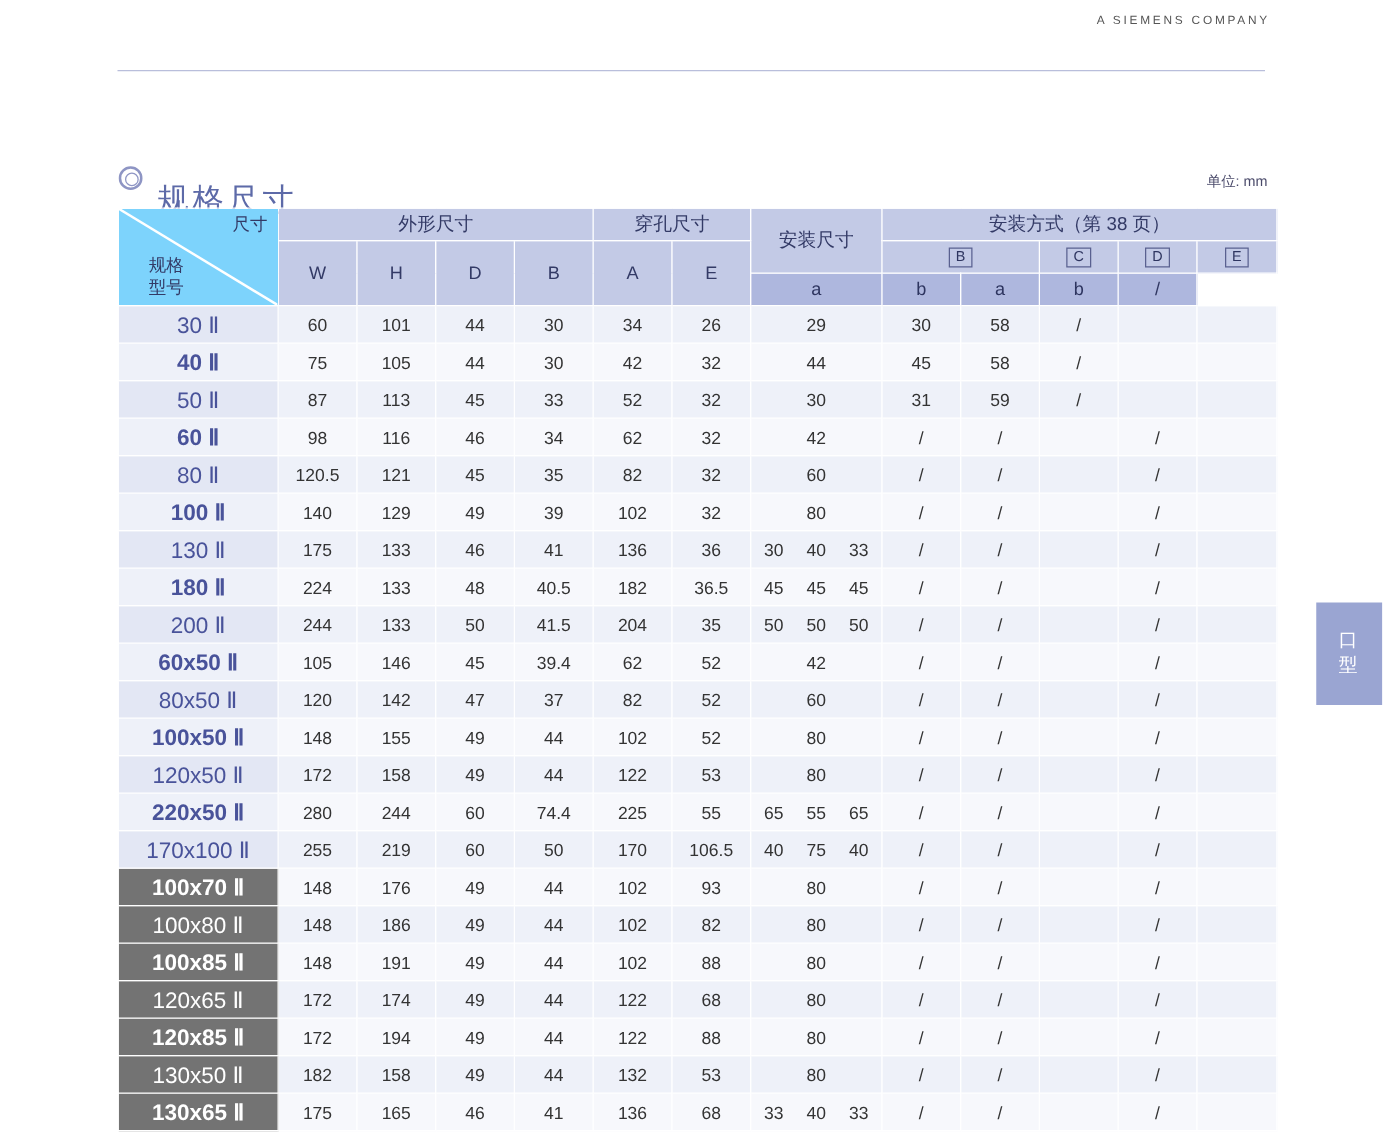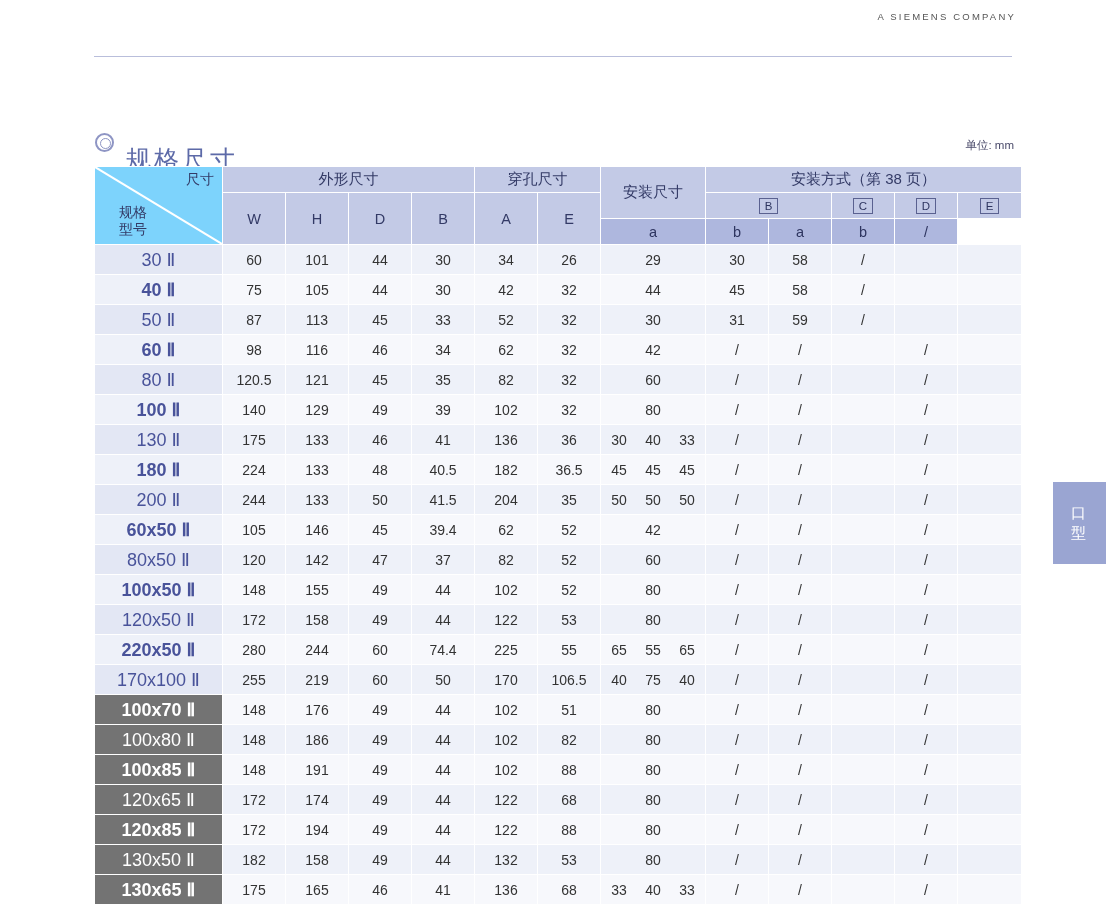--- a/index.html
+++ b/index.html
@@ -554,21 +554,21 @@
             <td class="val">/</td>
             <td class="val"></td>
           </tr>
           <tr class="r-even hl">
             <td class="model">100x70 Ⅱ</td>
             <td class="val">148</td>
             <td class="val">176</td>
             <td class="val">49</td>
             <td class="val">44</td>
             <td class="val">102</td>
-            <td class="val">51</td>
+            <td class="val">93</td>
             <td class="val">80</td>
             <td class="val">/</td>
             <td class="val">/</td>
             <td class="val"></td>
             <td class="val">/</td>
             <td class="val"></td>
           </tr>
           <tr class="r-odd hl">
             <td class="model">100x80 Ⅱ</td>
             <td class="val">148</td>

